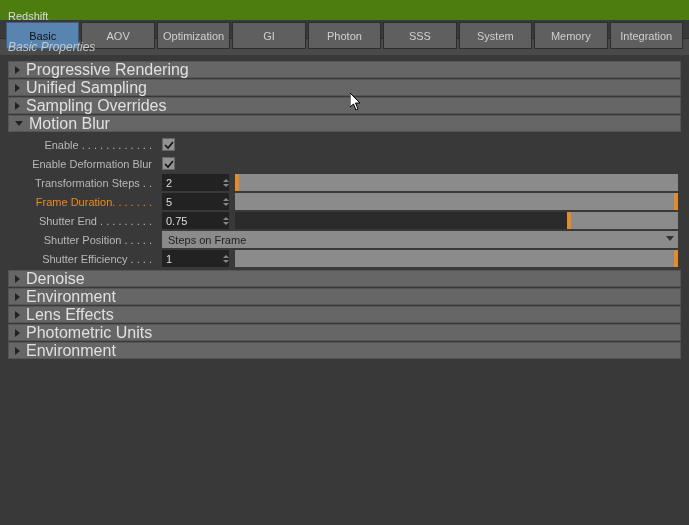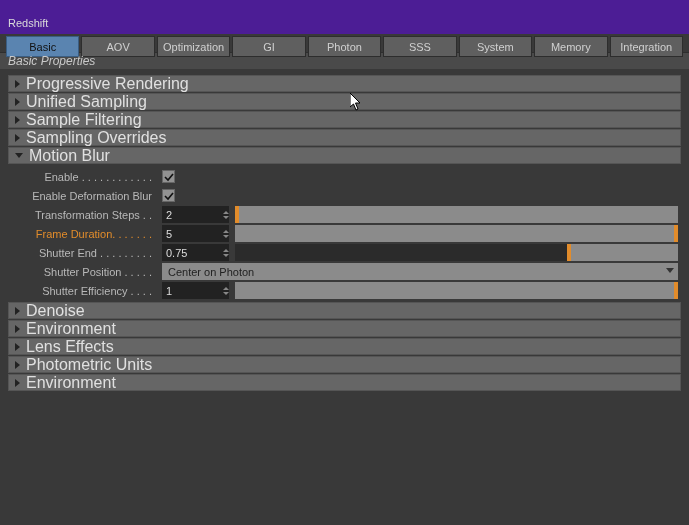--- a/index.html
+++ b/index.html
@@ -1,19 +1,19 @@
 <!DOCTYPE html>
 <html><head>
 <meta charset="utf-8">
 <style>
   * { box-sizing: border-box; margin: 0; padding: 0; font-family: Arial, sans-serif; }
   body { background: #393939; width: 689px; height: 525px; overflow: hidden; font-size: 11px; color: #ccc; }
-  .window-title { background: #4c1d95; color: #dadada; padding: 17px 8px; font-size: 11px; height: 18px; line-height: 12px; }
+  .window-title { background: #4d7c0f; color: #dadada; padding: 10px 8px; font-size: 11px; height: 18px; line-height: 12px; }
   .tabbar { display: flex; padding: 2px 6px 0 6px; gap: 2px; background: #393939; height: 18px; }
-  .tab { flex: 1; background: #5f5f5f; color: #d0d0d0; font-size: 11px; display: flex; align-items: center; justify-content: center; height: 21px; border: 1px solid #2d2d2d; cursor: pointer; }
+  .tab { flex: 1; background: #5f5f5f; color: #d0d0d0; font-size: 11px; display: flex; align-items: center; justify-content: center; height: 27px; border: 1px solid #2d2d2d; cursor: pointer; }
   .tab.active { background: #5a84b0; color: #111; border-color: #3a5d82; }
   .section-header { background: #4a4a4a; color: #c9c9c9; font-size: 12px; padding: 2px 8px; height: 17px; line-height: 13px; border-top: 1px solid #2e2e2e; font-style: italic; }
   .panel { padding: 6px 8px 10px 8px; }
   .group { background: #666666; color: #e0e0e0; height: 17px; display: flex; align-items: center; font-size: 16px; padding-left: 6px; margin-bottom: 1px; cursor: pointer; border: 1px solid #555; }
   .tri { display: inline-block; width: 0; height: 0; margin-right: 6px; }
   .tri.closed { border-top: 4px solid transparent; border-bottom: 4px solid transparent; border-left: 5px solid #222; }
   .tri.open { border-left: 4px solid transparent; border-right: 4px solid transparent; border-top: 5px solid #222; }
   .group-body { padding: 2px 0 2px 0; }
   .row { display: flex; align-items: center; height: 19px; font-size: 11px; }
   .label { width: 148px; text-align: right; color: #b8b8b8; padding-right: 4px; white-space: nowrap; overflow: hidden; }
@@ -54,24 +54,20 @@
 
 <div class="panel">
 
   <div class="group">
     <span class="tri closed"></span>
     <span>Progressive Rendering</span>
   </div>
   <div class="group">
     <span class="tri closed"></span>
     <span>Unified Sampling</span>
-  </div>
-  <div class="group">
-    <span class="tri closed"></span>
-    <span>Sample Filtering</span>
   </div>
   <div class="group">
     <span class="tri closed"></span>
     <span>Sampling Overrides</span>
   </div>
 
   <div class="group">
     <span class="tri open"></span>
     <span>Motion Blur</span>
   </div>
@@ -132,21 +128,21 @@
         </span>
       <div class="slider">
         <div class="fill" style="width:75%"></div>
           <div class="handle" style="left:75%"></div>
       </div>
     </div>
 
     <div class="row">
       <span class="label dots"><span>Shutter Position</span> . . . . .</span>
       <div class="sel">
-        <span>Center on Photon</span>
+        <span>Steps on Frame</span>
         <span class="dd"></span>
       </div>
     </div>
 
     <div class="row">
       <span class="label dots"><span>Shutter Efficiency</span> . . . .</span>
       <input class="numfield" value="1" style="">
       <span class="spin">
           <span class="up"></span>
           <span class="down"></span>

